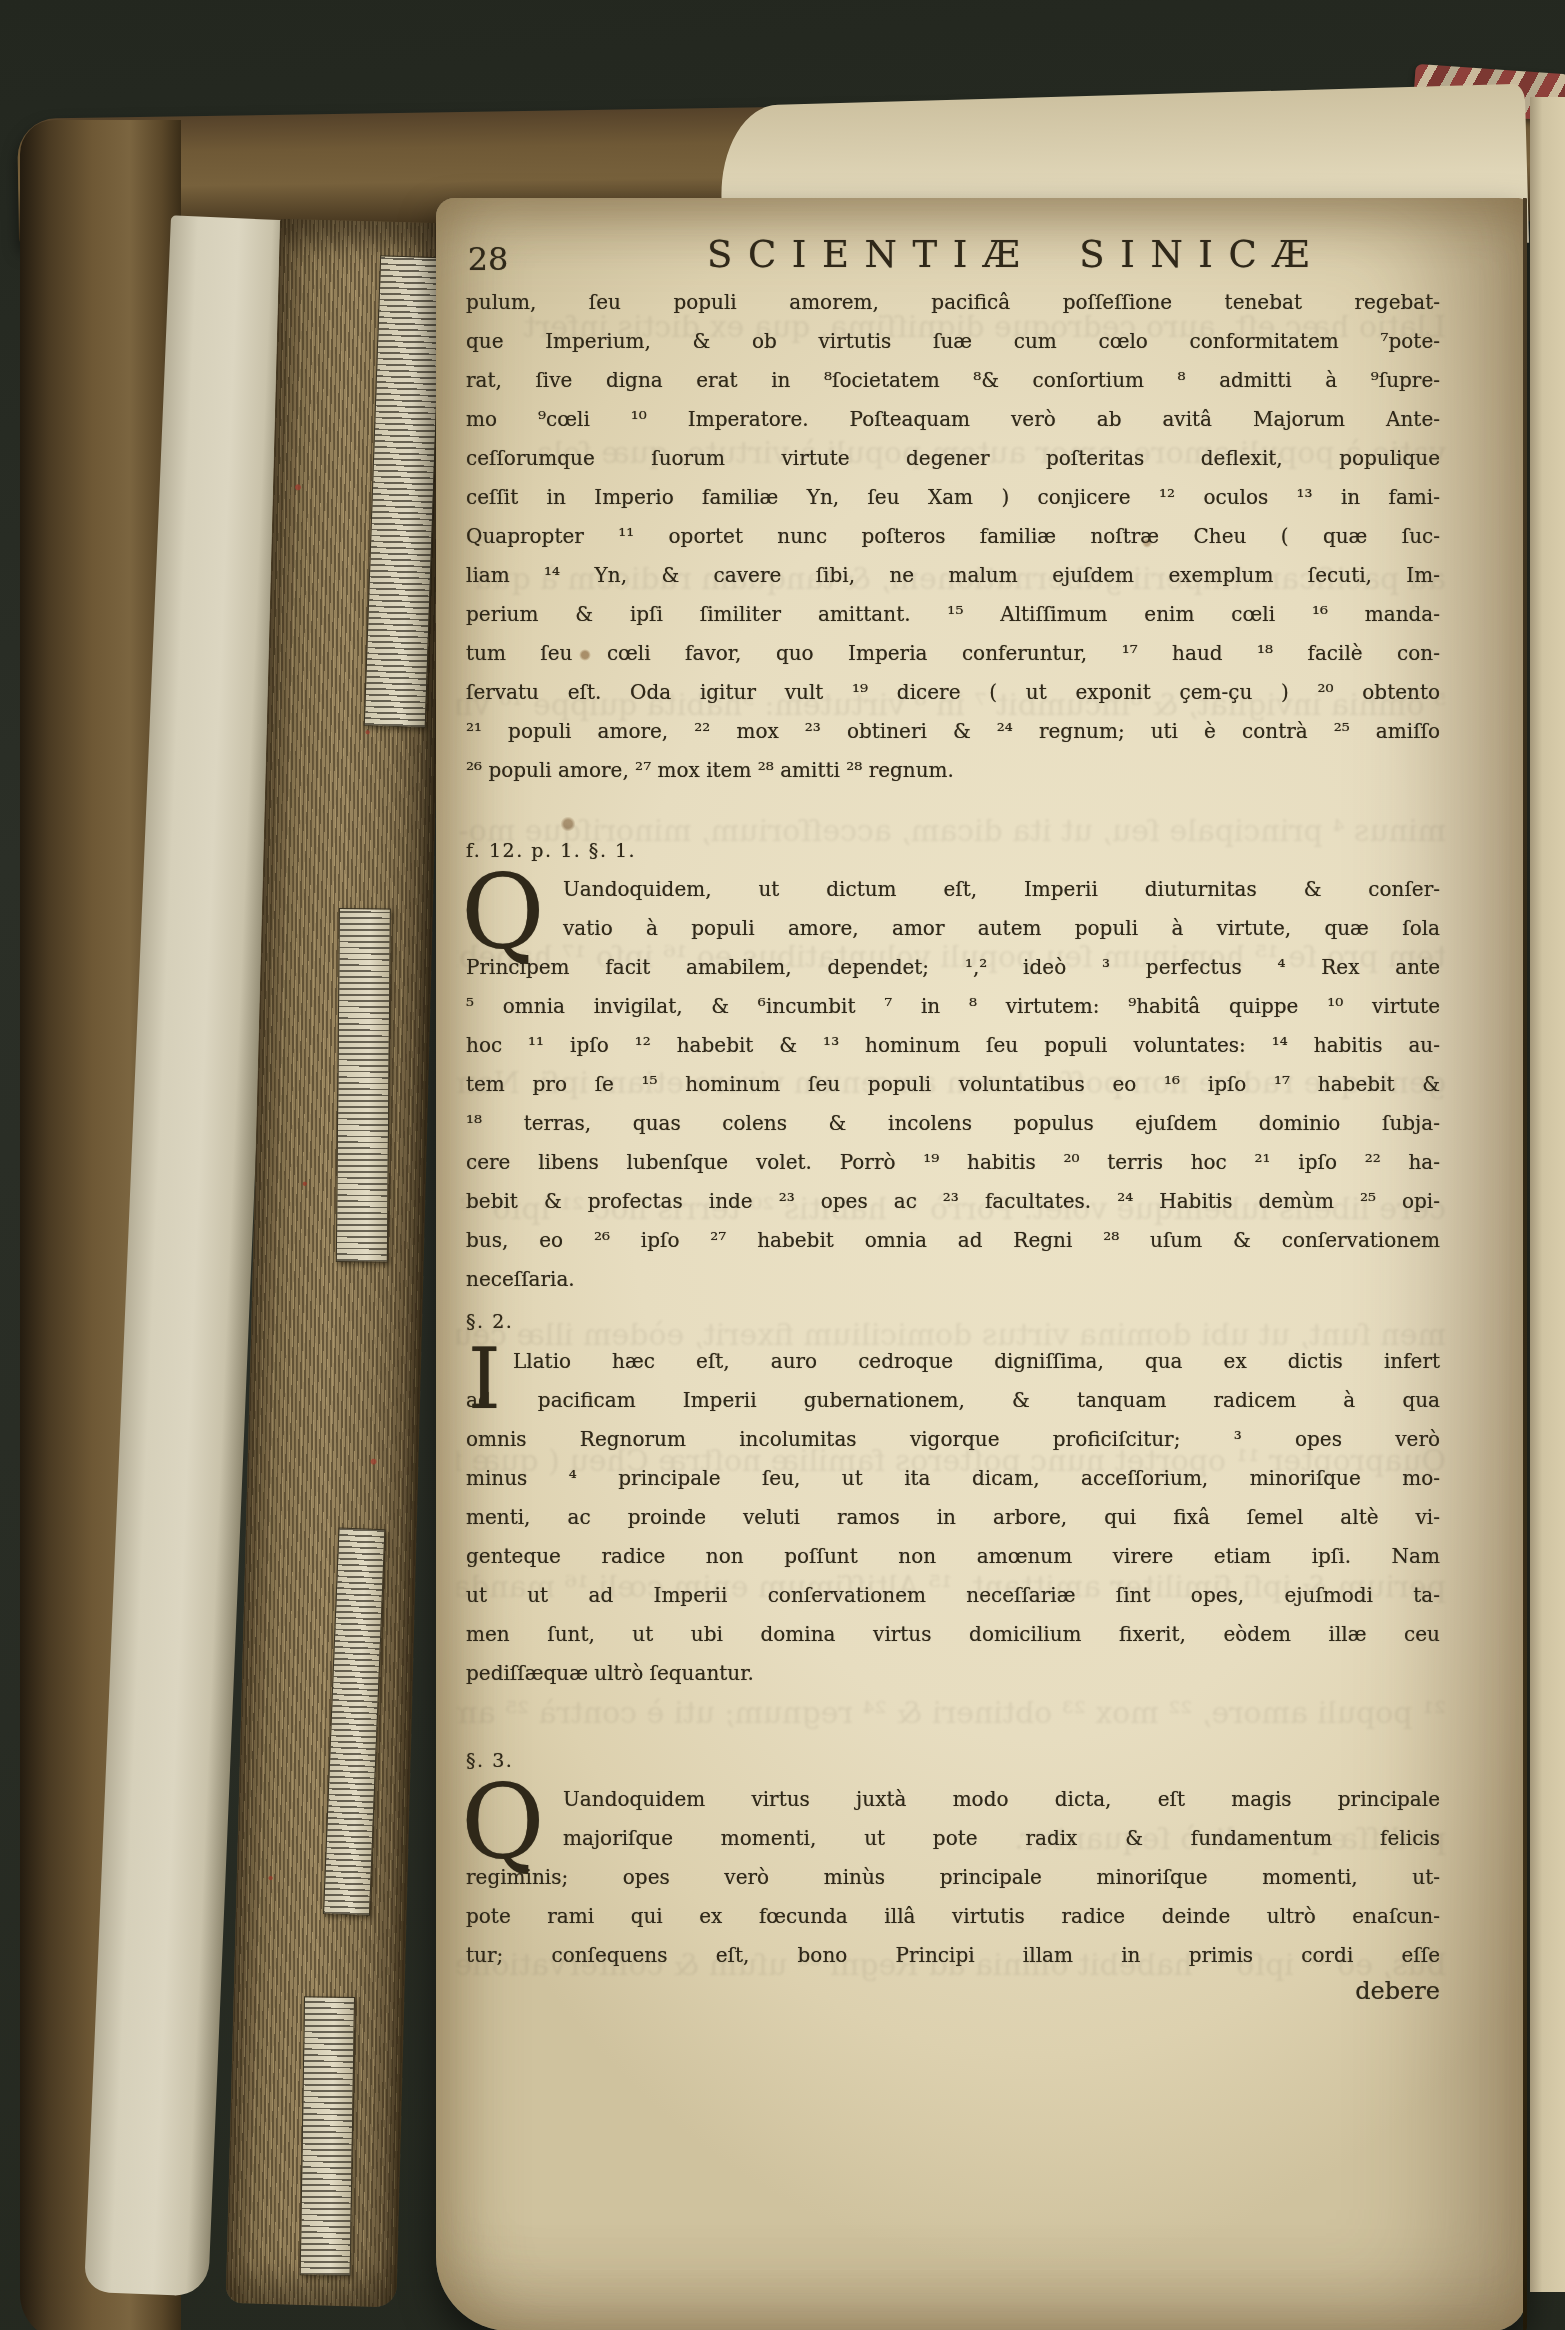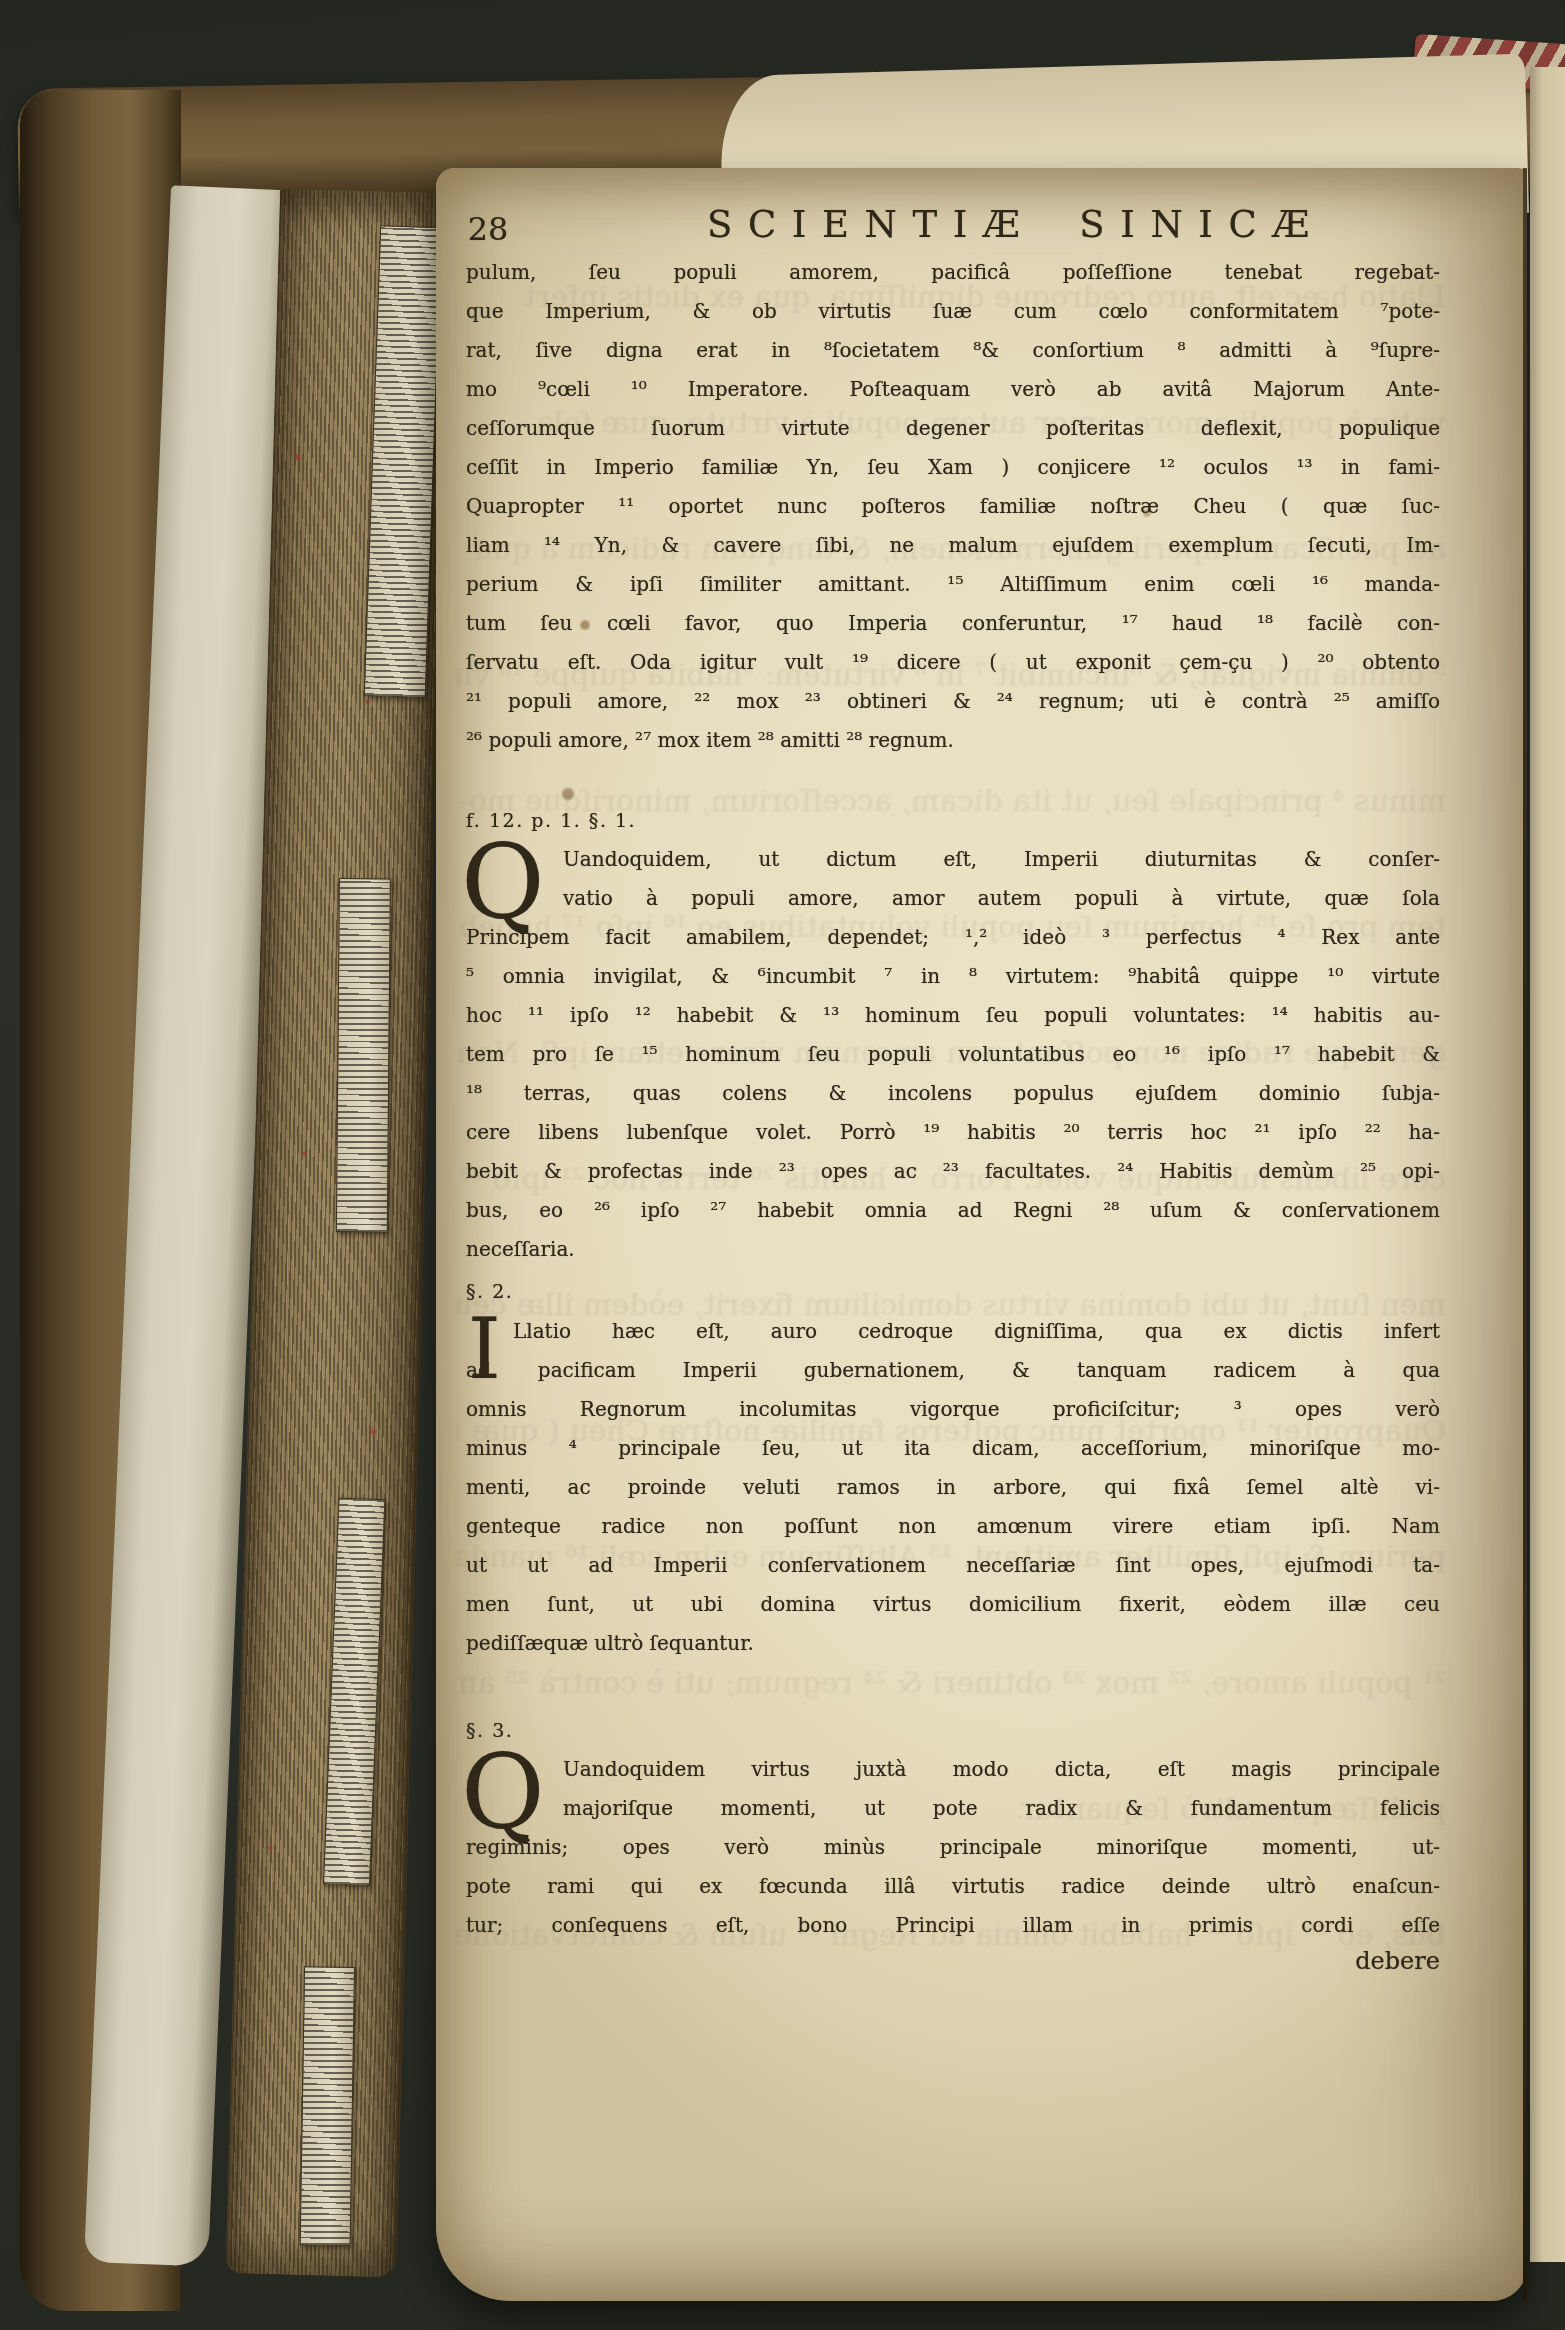--- a/index.html
+++ b/index.html
@@ -1,21 +1,21 @@
 <!DOCTYPE html>
 <html style="font-size:13.4px"><head>
 <meta charset="utf-8">
 <style>
   html,body{margin:0;padding:0;}
   body{
     width:1565px;height:2330px;position:relative;overflow:hidden;
     background:linear-gradient(175deg,#23271f 0%,#2b2f27 35%,#282c24 70%,#24281f 100%);
     font-family:"DejaVu Serif", serif;
   }
-  .scene{position:absolute;inset:0;}
+  .scene{position:absolute;inset:0;margin-top:30px;}
 
   
   .leather-top{
     position:absolute;left:18.4px;top:77px;width:1523px;height:126px;
     background:linear-gradient(180deg,#55422a 0%,#6f5936 28%,#77613c 55%,#4a3a22 85%,#2f2413 100%);
     border-radius:39px 22px 6.7px 6.7px;
     transform:rotate(-0.9deg);
     box-shadow:0 8.4px 15px rgba(0,0,0,.5);
   }
   .leather-left{

